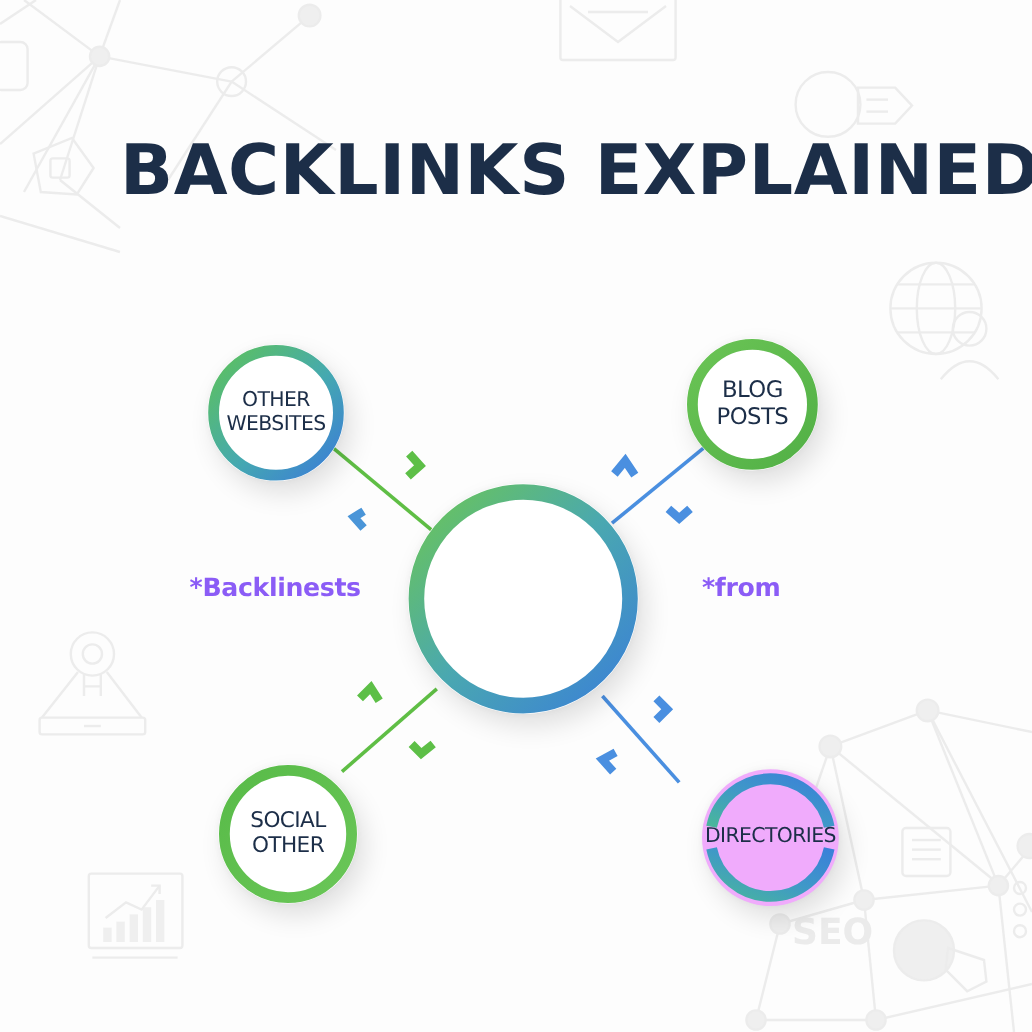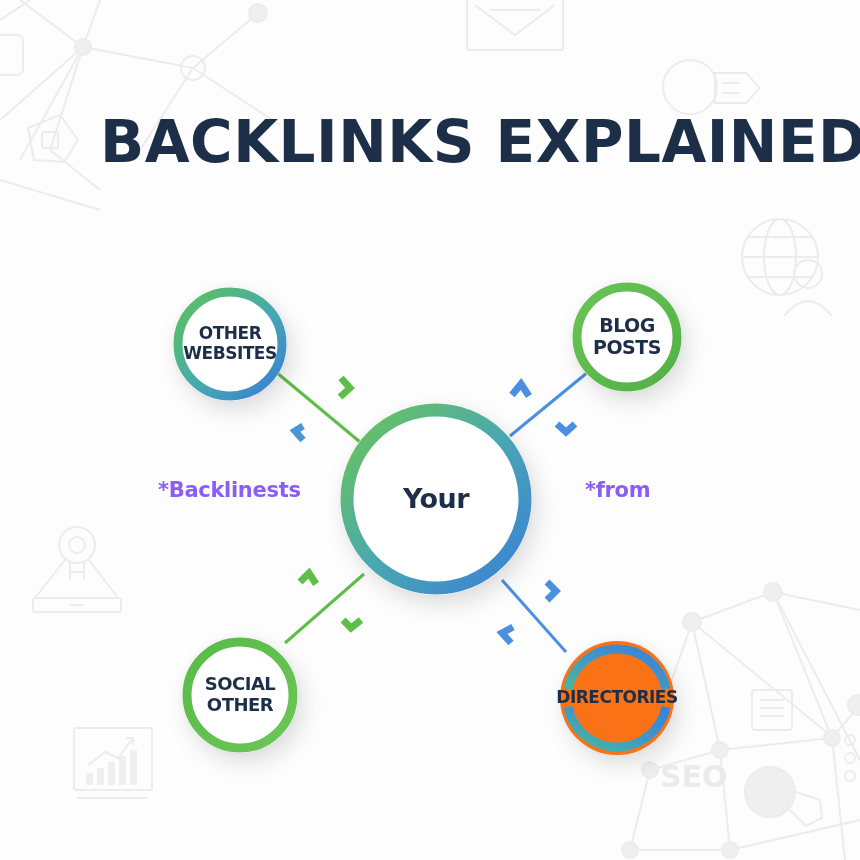--- a/index.html
+++ b/index.html
@@ -16,21 +16,21 @@
     width: 720px;
   }
   .title span { display: block; white-space: nowrap; }
   .node {
     position: absolute; border-radius: 50%; background: #ffffff;
     box-shadow: 6px 10px 22px rgba(0,0,0,0.12), 0 0 6px rgba(0,0,0,0.04);
     display: flex; align-items: center; justify-content: center; text-align: center;
     box-sizing: border-box;
   }
   .node-label {
-    font-family: "DejaVu Sans", sans-serif; font-weight: bold; color: #1c2e48;
+    font-family: "DejaVu Sans", sans-serif; font-weight: normal; color: #1c2e48;
     line-height: 1.15; letter-spacing: -0.5px;
   }
   .ring-svg { position: absolute; left: 0; top: 0; width: 100%; height: 100%; overflow: visible; }
   .side-text {
     position: absolute; font-family: "DejaVu Sans", sans-serif; font-weight: bold;
     font-size: 21px; color: #8b5cf6; letter-spacing: -0.3px;
   }
 </style>
 </head>
 <body>
@@ -196,35 +196,34 @@
     <div>BLOG</div>
     <div>POSTS</div>
   </div>
 </div>
 
 <div class="node" style="left:340px; top:403px; width:192px; height:192px;">
   <svg class="ring-svg" viewBox="0 0 192 192">
     <circle cx="96" cy="96" r="89" fill="none" stroke="url(#lg-center)" stroke-width="13"></circle>
   </svg>
   <div class="node-label" style="font-size:27px; position:relative; line-height:1.3;">
-    <div>Your</div>
   </div>
 </div>
 
 <div class="node" style="left:182px; top:637px; width:116px; height:116px;">
   <svg class="ring-svg" viewBox="0 0 116 116">
     <circle cx="58" cy="58" r="53" fill="none" stroke="url(#lg-social)" stroke-width="9"></circle>
   </svg>
   <div class="node-label" style="font-size:18px; position:relative;">
     <div>SOCIAL</div>
     <div>OTHER</div>
   </div>
 </div>
 
-<div class="node" style="left:560px; top:641px; width:114px; height:114px; background:#f97316;">
+<div class="node" style="left:585px; top:641px; width:114px; height:114px; background:#f0abfc;">
   <svg class="ring-svg" viewBox="0 0 114 114">
     <path d="M8 48 A50 50 0 0 1 106 48" fill="none" stroke="url(#lg-dir)" stroke-width="9"></path>
     <path d="M8 66 A50 50 0 0 0 106 66" fill="none" stroke="url(#lg-dir)" stroke-width="9"></path>
   </svg>
   <div class="node-label" style="font-size:17px; position:relative; white-space:nowrap;">
     <div>DIRECTORIES</div>
   </div>
 </div>
 
 <div class="side-text" style="left:158px; top:478px;">*Backlinests</div>

